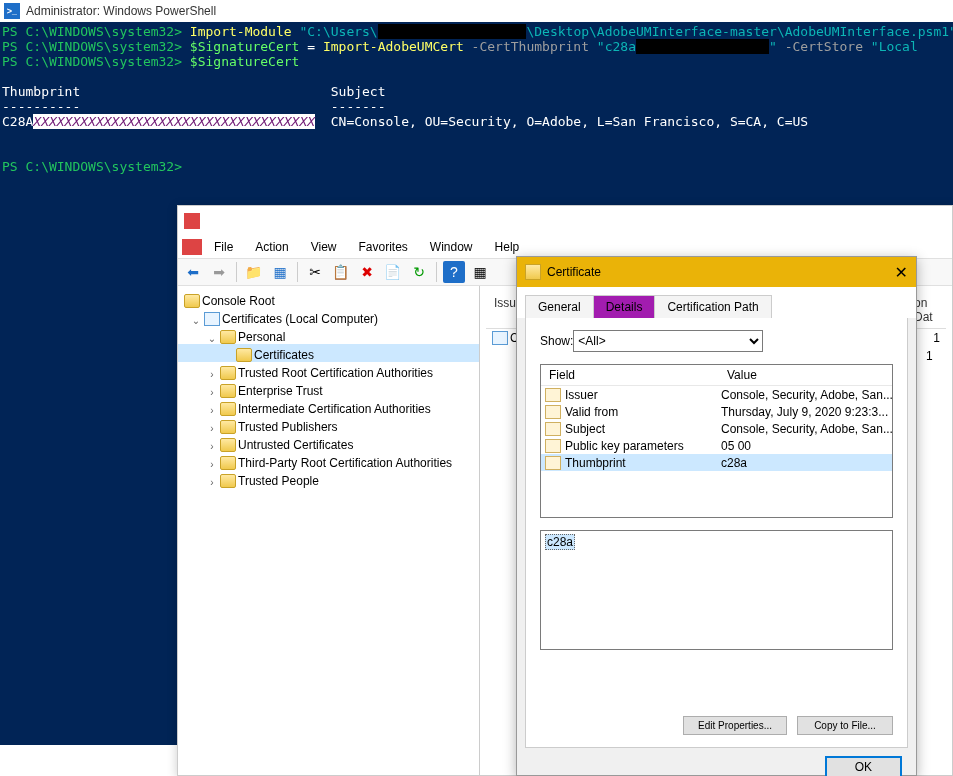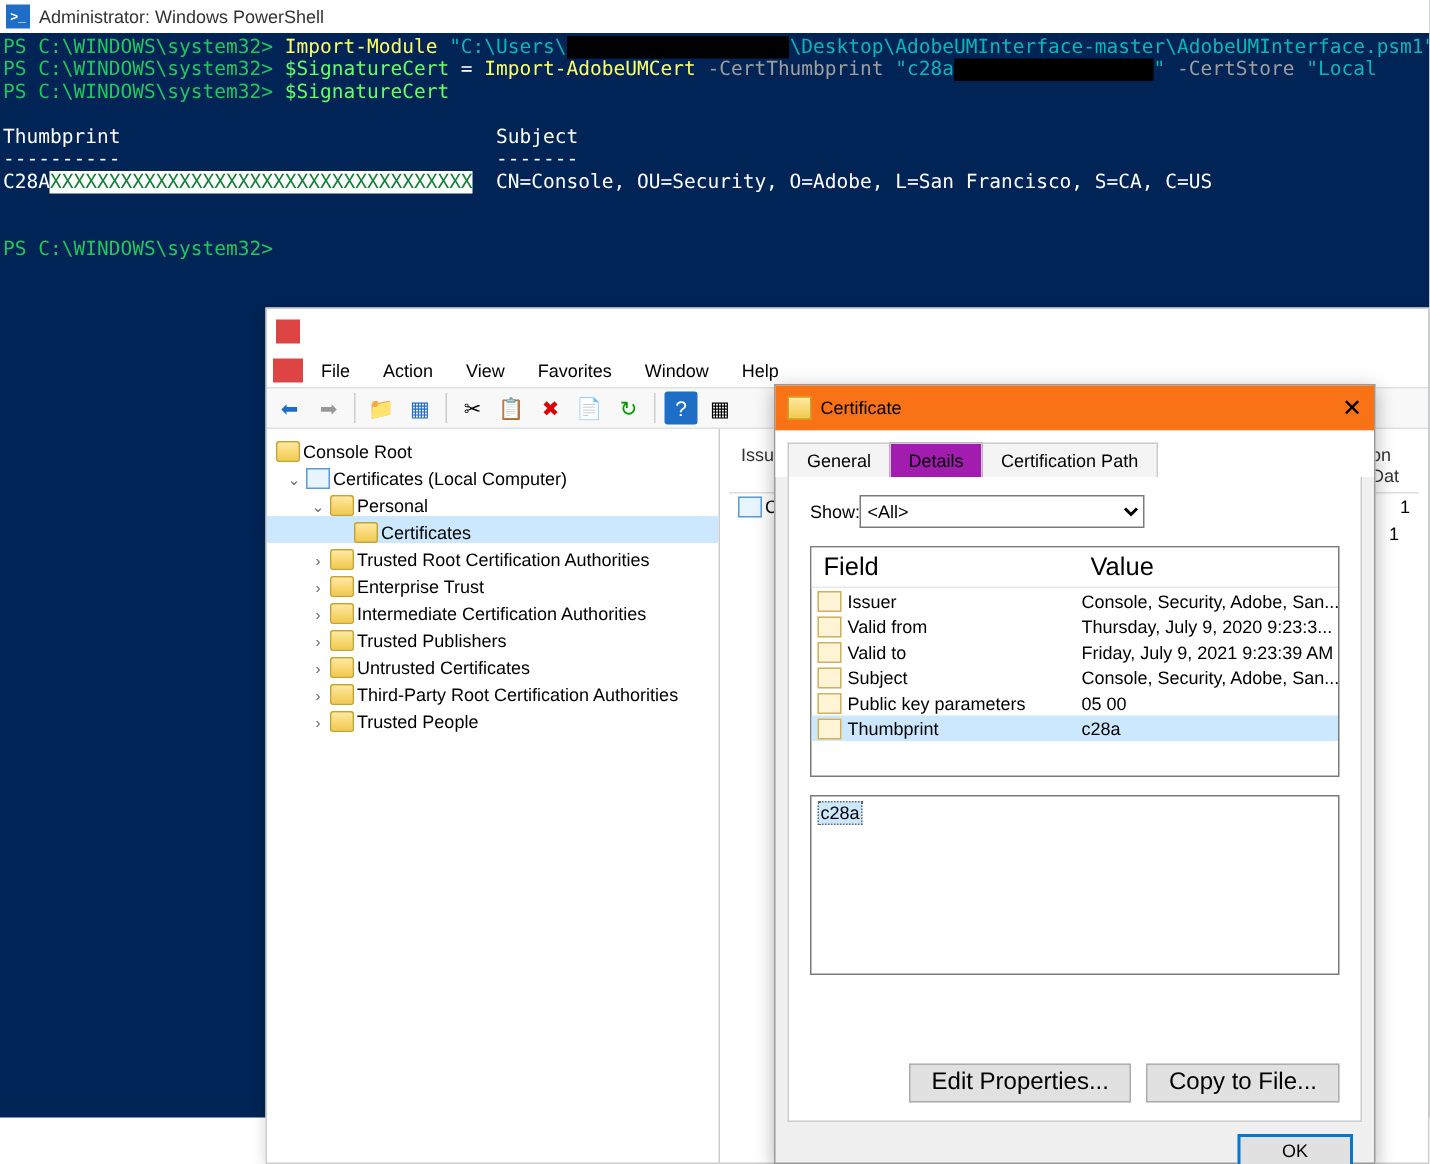--- a/index.html
+++ b/index.html
@@ -8,21 +8,21 @@
 
 .ps-window { background: #012456; width: 953px; height: 745px; position: absolute; top: 0; left: 0; }
 .ps-titlebar { background: #fff; height: 22px; display: flex; align-items: center; padding: 0 4px; font-size: 12px; color: #333; }
 .ps-titlebar .ps-icon { width: 16px; height: 16px; background: #1e6ec8; display: inline-flex; align-items: center; justify-content: center; margin-right: 6px; color: #fff; font-size: 9px; font-weight: bold; }
 .ps-content { font-family: Consolas, monospace; font-size: 13px; line-height: 15px; color: #fff; padding: 2px 0 0 2px; white-space: pre; }
 .ps-prompt { color: #22c55e; }
 .ps-cmd { color: #ffff66; }
 .ps-str { color: #0cb5b5; }
 .ps-var { color: #66ff66; }
 .ps-param { color: #9e9e9e; }
-.redact { background: #fff; color: #15803d; }
+.redact { background: #fff; color: #701a75; font-style: italic; }
 .redact2 { background: #000; color: #000; }
 
 
 .mmc-window { position: absolute; left: 177px; top: 205px; width: 776px; height: 571px; background: #fff; border: 1px solid #ccc; box-shadow: 0 2px 10px rgba(0,0,0,.2); }
 .mmc-titlebar { height: 30px; display: flex; align-items: center; padding: 0 6px; font-size: 12px; color: #666; }
 .mmc-titlebar .mmc-icon { width: 16px; height: 16px; margin-right: 6px; display: inline-block; background: #d44; }
 .mmc-menubar { height: 22px; display: flex; align-items: center; padding: 0 4px; gap: 2px; }
 .mmc-menubar span { padding: 2px 10px; cursor: default; }
 .mmc-toolbar { height: 28px; border-top: 1px solid #e0e0e0; border-bottom: 1px solid #e0e0e0; display: flex; align-items: center; padding: 0 4px; gap: 4px; background: #f8f8f8; }
 .tb-sep { width: 1px; height: 20px; background: #ccc; margin: 0 2px; }
@@ -37,42 +37,42 @@
 .tree-icon { width: 16px; height: 14px; margin: 0 2px; display: inline-block; }
 .folder-icon { background: linear-gradient(#ffe9a2,#f0c94d); border: 1px solid #c9a227; border-radius: 2px; }
 .cert-icon { background: #e8f4ff; border: 1px solid #5a9bd5; }
 .mmc-list { flex: 1; padding: 6px; font-size: 12px; }
 .list-header { display: flex; border-bottom: 1px solid #ddd; color: #333; }
 .list-header div { padding: 4px 8px; }
 .list-row { display: flex; align-items: center; padding: 2px 4px; }
 
 
 .cert-dialog { position: absolute; left: 516px; top: 256px; width: 401px; height: 520px; background: #f0f0f0; border: 1px solid #999; box-shadow: 0 3px 12px rgba(0,0,0,.3); }
-.cert-titlebar { height: 30px; display: flex; align-items: center; padding: 0 8px; font-size: 12px; background: #f97316; }
+.cert-titlebar { height: 30px; display: flex; align-items: center; padding: 0 8px; font-size: 12px; background: #eab308; }
 .cert-titlebar .cert-tb-icon { width: 16px; height: 16px; margin-right: 6px; background: linear-gradient(#ffe9a2,#f0c94d); border: 1px solid #c9a227; }
 .cert-close { margin-left: auto; font-size: 16px; cursor: pointer; font-family: Arial; }
 .cert-tabs { display: flex; padding: 8px 8px 0 8px; background: #fff; }
 .cert-tab { padding: 4px 12px; border: 1px solid #ccc; border-bottom: none; background: #f4f4f4; cursor: pointer; font-size: 12px; margin-right: -1px; }
 .cert-tab.active { background: #a21caf; position: relative; z-index: 1; }
 .cert-body { padding: 12px 14px; background: #fff; margin: 0 8px 8px 8px; height: 430px; border: 1px solid #ccc; border-top: none; position: relative; }
 .show-row { display: flex; align-items: center; gap: 0; margin-bottom: 12px; }
 .show-row select { width: 190px; height: 22px; font-size: 12px; border: 1px solid #7a7a7a; background: #fff; }
 .field-list { border: 1px solid #7a7a7a; height: 154px; overflow: auto; background: #fff; position: relative; }
 .field-list-inner { position: absolute; inset: 0; overflow-y: scroll; }
 .field-header { display: flex; background: #fff; border-bottom: 1px solid #e8e8e8; position: sticky; top: 0; }
-.field-header div { padding: 3px 8px; font-size: 17px; }
+.field-header div { padding: 3px 8px; font-size: 12px; }
 .field-row { display: flex; align-items: center; height: 17px; font-size: 12px; cursor: default; }
 .field-row.sel { background: #cce8ff; }
 .fld-icon { width: 16px; height: 14px; margin: 0 2px 0 4px; background: #fff4d6; border: 1px solid #d0b060; display: inline-block; }
 .fld-name { width: 158px; padding-left: 2px; white-space: nowrap; overflow: hidden; }
 .fld-val { flex: 1; white-space: nowrap; overflow: hidden; }
 .value-box { border: 1px solid #7a7a7a; height: 120px; margin-top: 12px; padding: 4px; background: #fff; font-size: 12px; }
 .value-box span { background: #cce8ff; border: 1px dotted #666; padding: 0 1px; }
 .cert-buttons { position: absolute; bottom: 12px; right: 14px; display: flex; gap: 10px; }
-.cert-buttons button { padding: 3px 14px; font-size: 16px; background: #e1e1e1; border: 1px solid #adadad; cursor: pointer; min-width: 96px; }
+.cert-buttons button { padding: 3px 14px; font-size: 10px; background: #e1e1e1; border: 1px solid #adadad; cursor: pointer; min-width: 96px; }
 .ok-row { display: flex; justify-content: flex-end; padding: 0 14px 10px 0; }
 .ok-row button { padding: 2px 28px; font-size: 12px; background: #e1e1e1; border: 2px solid #0078d7; cursor: pointer; }
 </style>
 </head>
 <body>
 
 <div class="ps-window">
   <div class="ps-titlebar">
     <span class="ps-icon">&gt;_</span>
     <span>Administrator: Windows PowerShell</span>
@@ -234,25 +234,20 @@
               <span class="fld-name">Issuer</span>
               <span class="fld-val">Console, Security, Adobe, San...</span>
             </div>
             <div class="field-row">
               <span class="fld-icon"></span>
               <span class="fld-name">Valid from</span>
               <span class="fld-val">Thursday, July 9, 2020 9:23:3...</span>
             </div>
             <div class="field-row">
               <span class="fld-icon"></span>
-              <span class="fld-name">Valid to</span>
-              <span class="fld-val">Friday, July 9, 2021 9:23:39 AM</span>
-            </div>
-            <div class="field-row">
-              <span class="fld-icon"></span>
               <span class="fld-name">Subject</span>
               <span class="fld-val">Console, Security, Adobe, San...</span>
             </div>
             <div class="field-row">
               <span class="fld-icon"></span>
               <span class="fld-name">Public key parameters</span>
               <span class="fld-val">05 00</span>
             </div>
             <div class="field-row sel">
               <span class="fld-icon"></span>

